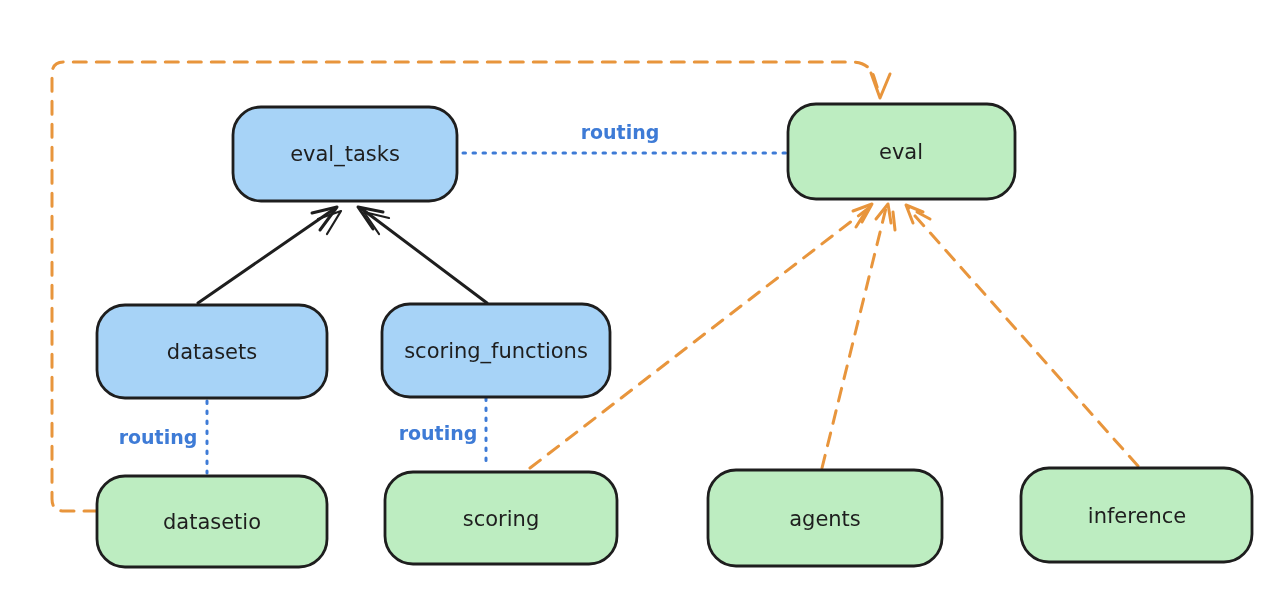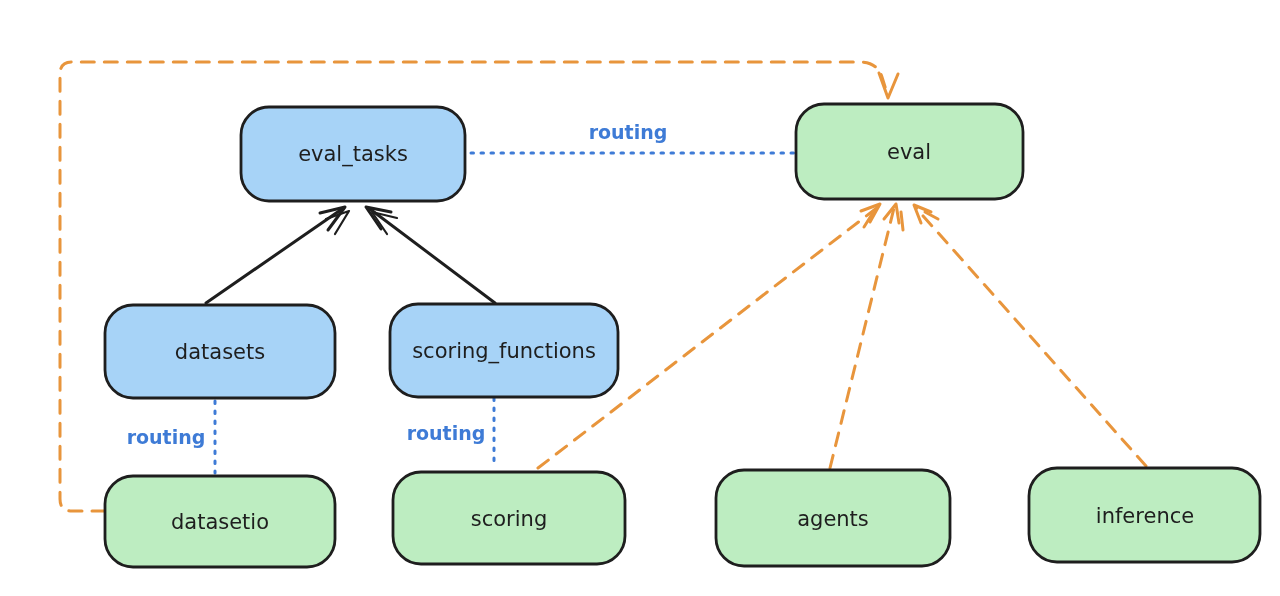--- a/index.html
+++ b/index.html
@@ -7,21 +7,20 @@
     padding: 0;
     background: #ffffff;
   }
   .canvas {
     position: relative;
     width: 1267px;
     height: 596px;
     background: #ffffff;
     overflow: hidden;
     font-family: "DejaVu Sans", sans-serif;
-    padding-left: 8px;
   }
   svg { display: block; }
   .node-rect {
     stroke: #1e1e1e;
     stroke-width: 2.8;
   }
   .node-label {
     font-family: "DejaVu Sans", sans-serif;
     font-size: 21px;
     fill: #1e1e1e;

